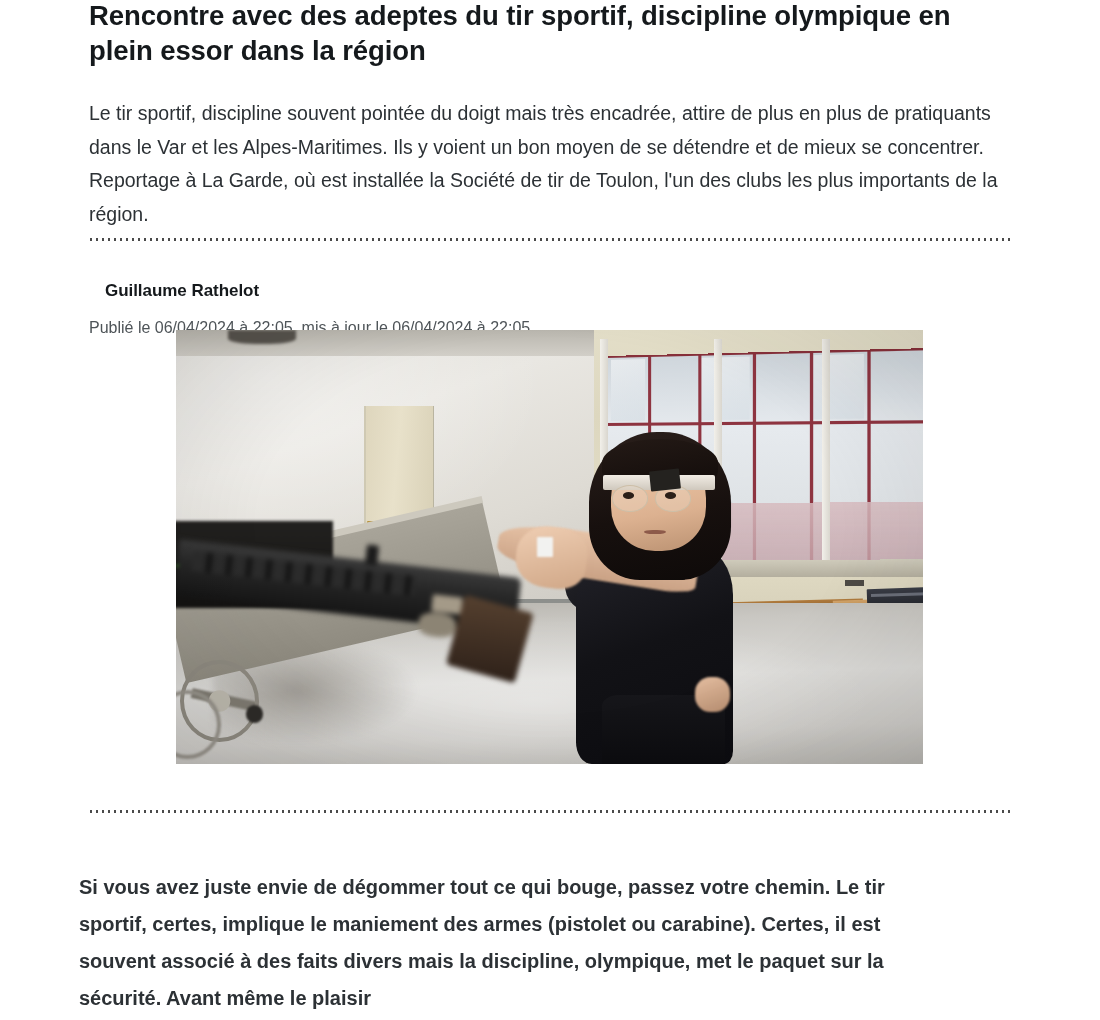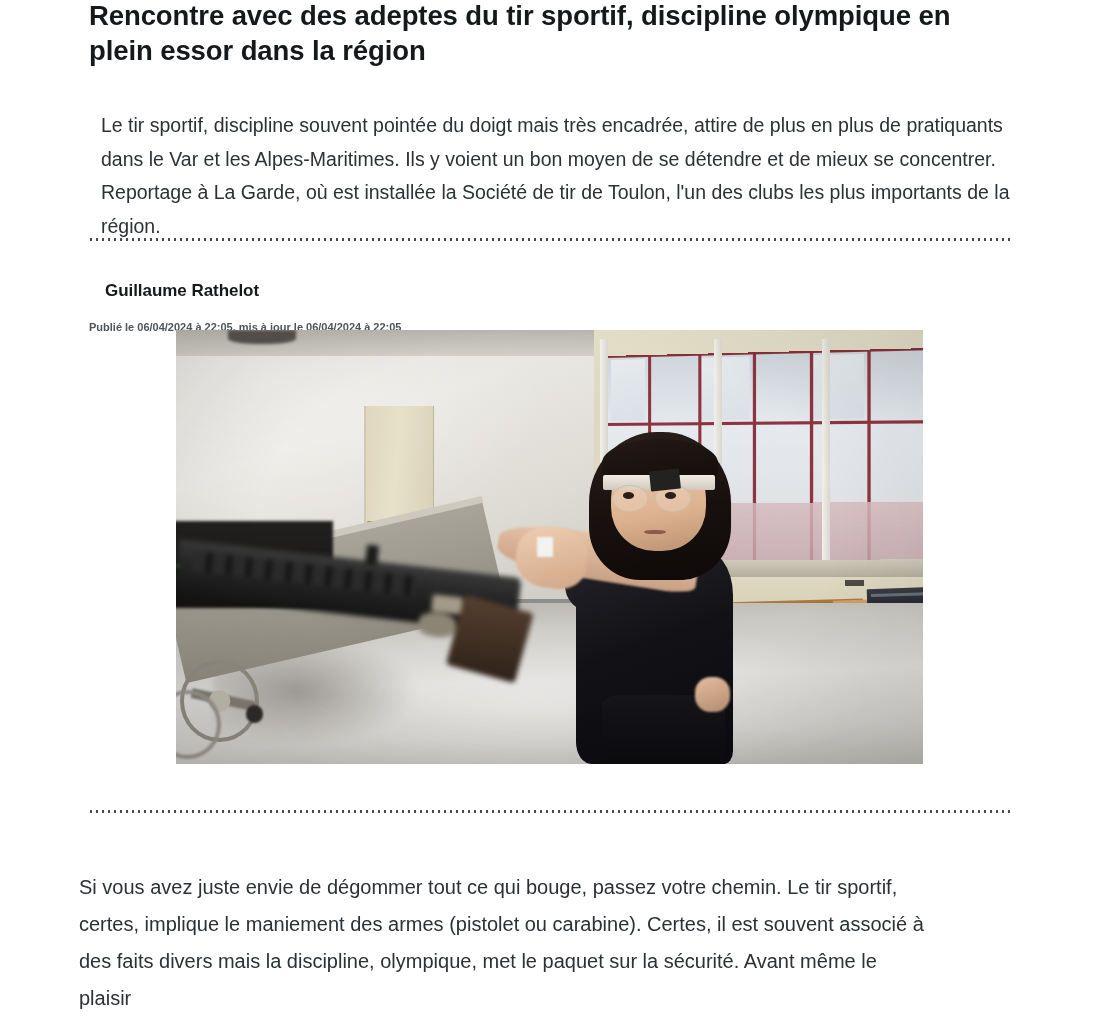--- a/index.html
+++ b/index.html
@@ -36,21 +36,21 @@
     letter-spacing: -0.1px;
     color: #15191c;
   }
 
   
   .article-lede {
     position: absolute;
     left: 89px;
     top: 97px;
     width: 922px;
-    margin: 12px;
+    margin: 0;
     font-size: 19.5px;
     line-height: 33.5px;
     font-weight: 400;
     color: #2c3135;
   }
 
   
   .dotted-rule {
     position: absolute;
     height: 3px;
@@ -80,23 +80,23 @@
   .byline-author {
     margin: 16px;
     font-size: 17px;
     line-height: 23px;
     font-weight: 700;
     color: #15191c;
     letter-spacing: -0.05px;
   }
   .byline-date {
     margin: 2px 0 0 0;
-    font-size: 11px;
+    font-size: 16px;
     line-height: 19px;
-    font-weight: 700;
+    font-weight: 400;
     color: #4e5458;
   }
 
   
   .article-figure {
     position: absolute;
     left: 176px;
     top: 330px;
     width: 747px;
     height: 434px;
@@ -631,21 +631,21 @@
 
   
   .article-body {
     position: absolute;
     left: 79px;
     top: 869px;
     width: 850px;
     margin: 0;
     font-size: 20px;
     line-height: 37px;
-    font-weight: 400;
+    font-weight: 700;
     color: #2c3135;
   }
 </style>
 </head>
 <body>
 
 <div class="page">
 
   <h1 class="article-title">Rencontre avec des adeptes du tir sportif, discipline olympique en plein essor dans la région</h1>
 

